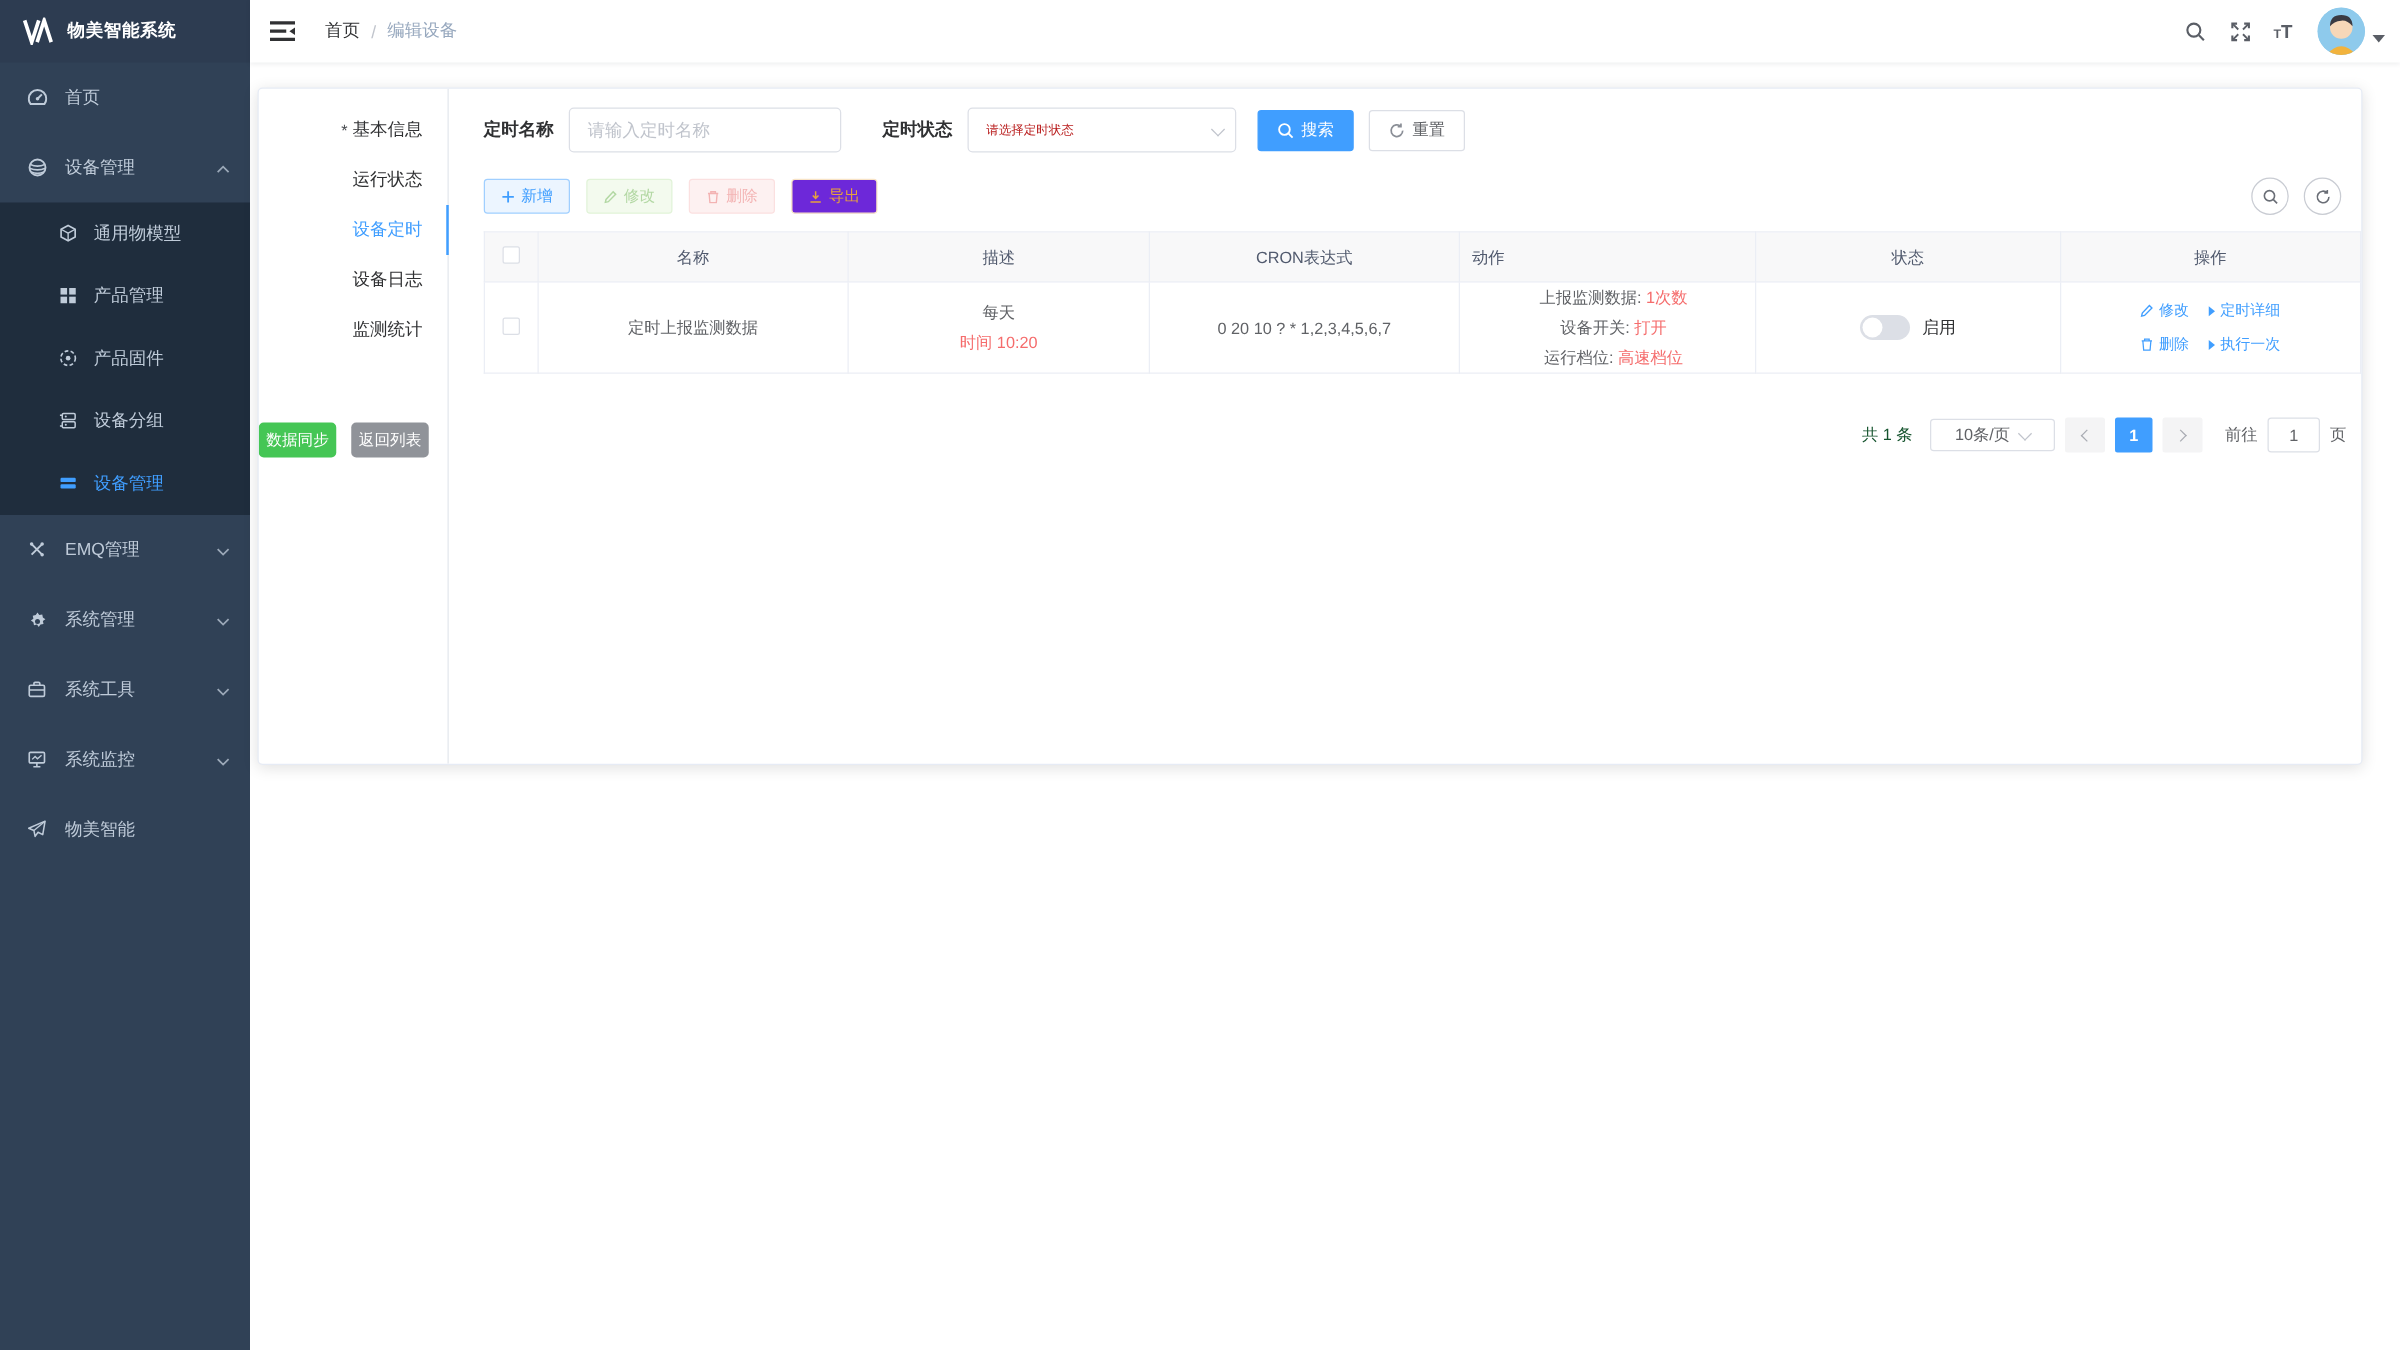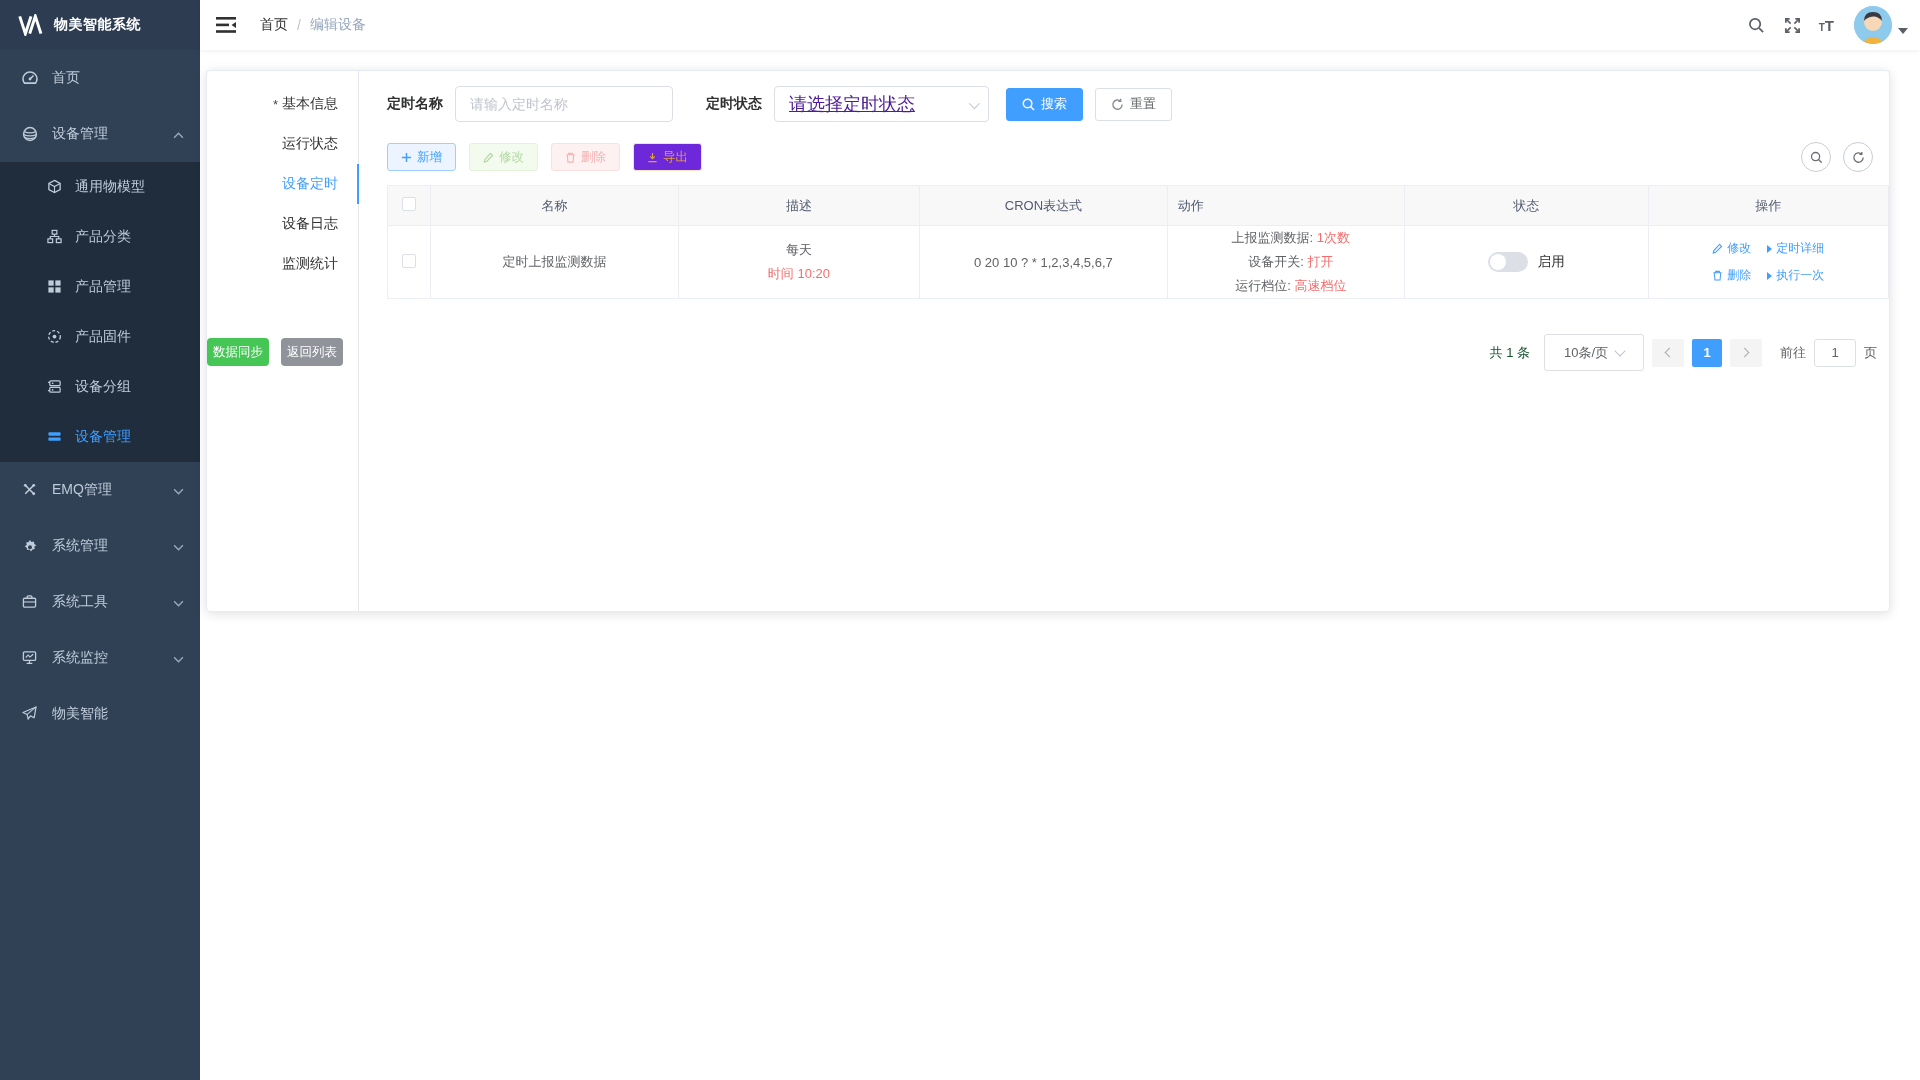--- a/index.html
+++ b/index.html
@@ -58,21 +58,21 @@
   
   .pane { flex:1; padding:15px 0 0 28px; }
 
   .search-row { display:flex; align-items:center; }
   .form-label { font-size:14px; font-weight:700; color:#303133; margin-right:12px; white-space:nowrap; }
   .text-input { width:218px; height:36px; border:1px solid #dcdfe6; border-radius:4px; padding:0 14px;
                 font-size:14px; color:#606266; font-family:inherit; outline:none; }
   .text-input::placeholder { color:#c0c4cc; }
   .select-box { width:215px; height:36px; border:1px solid #dcdfe6; border-radius:4px; padding:0 30px 0 14px;
                 display:flex; align-items:center; position:relative; cursor:pointer; }
-  .select-ph { font-size:18px; color:#4c1d95;text-decoration:underline; }
+  .select-ph { font-size:10px; color:#b91c1c; }
   .select-caret { position:absolute; right:11px; top:14px; width:8px; height:8px; border-right:1.5px solid #c0c4cc;
                   border-bottom:1.5px solid #c0c4cc; transform:rotate(45deg) translateY(-2px); }
   .gap32 { width:33px; }
   .btn { height:33px; border-radius:3px; font-size:13px; display:inline-flex; align-items:center; gap:6px;
          padding:0 15px; cursor:pointer; border:1px solid transparent; font-family:inherit; }
   .btn-primary { background:#409eff; border-color:#409eff; color:#fff; margin-left:17px; }
   .btn-plainwhite { background:#fff; border-color:#dcdfe6; color:#606266; margin-left:12px; }
 
   .toolbar-row { margin-top:20px; display:flex; align-items:center; }
   .mini-btn { height:28px; padding:0 13px; border-radius:3px; font-size:12.5px; display:inline-flex; align-items:center;
@@ -104,21 +104,21 @@
   .switch { width:40px; height:20px; border-radius:10px; background:#dcdfe6; position:relative; cursor:pointer; flex:0 0 40px; }
   .switch .knob { position:absolute; left:2px; top:2px; width:16px; height:16px; background:#fff; border-radius:50%; }
   .status-label { color:#303133; font-size:13.5px; }
   .op-grid { display:inline-grid; grid-template-columns:auto auto; column-gap:16px; row-gap:10px; justify-items:start; }
   .op-link { color:#409eff; font-size:12px; display:inline-flex; align-items:center; gap:4px; cursor:pointer; white-space:nowrap; }
   .tri-right { width:0; height:0; border-top:4px solid transparent; border-bottom:4px solid transparent; border-left:5px solid #409eff; display:inline-block; }
 
   
   .pagi { margin-top:35px; display:flex; align-items:center; justify-content:flex-end; margin-right:12px; gap:8px; }
   .pagi-total { font-size:13px; color:#14532d; margin-right:6px; }
-  .pagi-size { width:100px; height:37px; border:1px solid #dcdfe6; border-radius:3px; display:flex; align-items:center;
+  .pagi-size { width:100px; height:26px; border:1px solid #dcdfe6; border-radius:3px; display:flex; align-items:center;
                justify-content:center; gap:8px; font-size:13px; color:#606266; cursor:pointer; position:relative; }
   .pagi-size .select-caret { position:static; transform:rotate(45deg); margin-top:-3px; }
   .page-btn { min-width:32px; height:28px; background:#f4f4f5; border-radius:2px; display:flex; align-items:center;
               justify-content:center; color:#c0c4cc; cursor:pointer; font-size:13px; }
   .page-num { min-width:30px; height:28px; background:#409eff; color:#fff; border-radius:2px; display:flex;
               align-items:center; justify-content:center; font-size:13px; font-weight:700; cursor:pointer; }
   .arr { width:7px; height:7px; border-left:1.5px solid #a8abb2; border-bottom:1.5px solid #a8abb2; display:inline-block; }
   .arr-l { transform:rotate(45deg); margin-left:3px; }
   .arr-r { transform:rotate(-135deg); margin-right:3px; }
   .goto-label { font-size:13px; color:#606266; margin-left:10px; }
@@ -170,31 +170,20 @@
 
     <div class="submenu">
       <div class="menu-item">
         <span class="mi-icon">
           <svg viewBox="0 0 16 16" width="15" height="15">
               <path d="M8 1.5 L14 4.7 V11.3 L8 14.5 L2 11.3 V4.7 Z" fill="none" stroke="#bfcbd9" stroke-width="1.4"></path>
               <path d="M2 4.7 L8 8 L14 4.7 M8 8 V14.5" fill="none" stroke="#bfcbd9" stroke-width="1.2"></path>
             </svg>
         </span>
         <span class="mi-label">通用物模型</span>
-      </div>
-      <div class="menu-item">
-        <span class="mi-icon">
-          <svg viewBox="0 0 16 16" width="15" height="15">
-              <rect x="5.5" y="1.5" width="5" height="4" fill="none" stroke="#bfcbd9" stroke-width="1.3"></rect>
-              <rect x="1" y="10.5" width="5" height="4" fill="none" stroke="#bfcbd9" stroke-width="1.3"></rect>
-              <rect x="10" y="10.5" width="5" height="4" fill="none" stroke="#bfcbd9" stroke-width="1.3"></rect>
-              <path d="M8 5.5 V8 M3.5 10.5 V8 H12.5 V10.5" fill="none" stroke="#bfcbd9" stroke-width="1.3"></path>
-            </svg>
-        </span>
-        <span class="mi-label">产品分类</span>
       </div>
       <div class="menu-item">
         <span class="mi-icon">
           <svg viewBox="0 0 16 16" width="15" height="15">
               <rect x="1.5" y="1.5" width="5.6" height="5.6" fill="#bfcbd9"></rect>
               <rect x="8.9" y="1.5" width="5.6" height="5.6" fill="#bfcbd9"></rect>
               <rect x="1.5" y="8.9" width="5.6" height="5.6" fill="#bfcbd9"></rect>
               <rect x="8.9" y="8.9" width="5.6" height="5.6" fill="#bfcbd9"></rect>
             </svg>
         </span>

